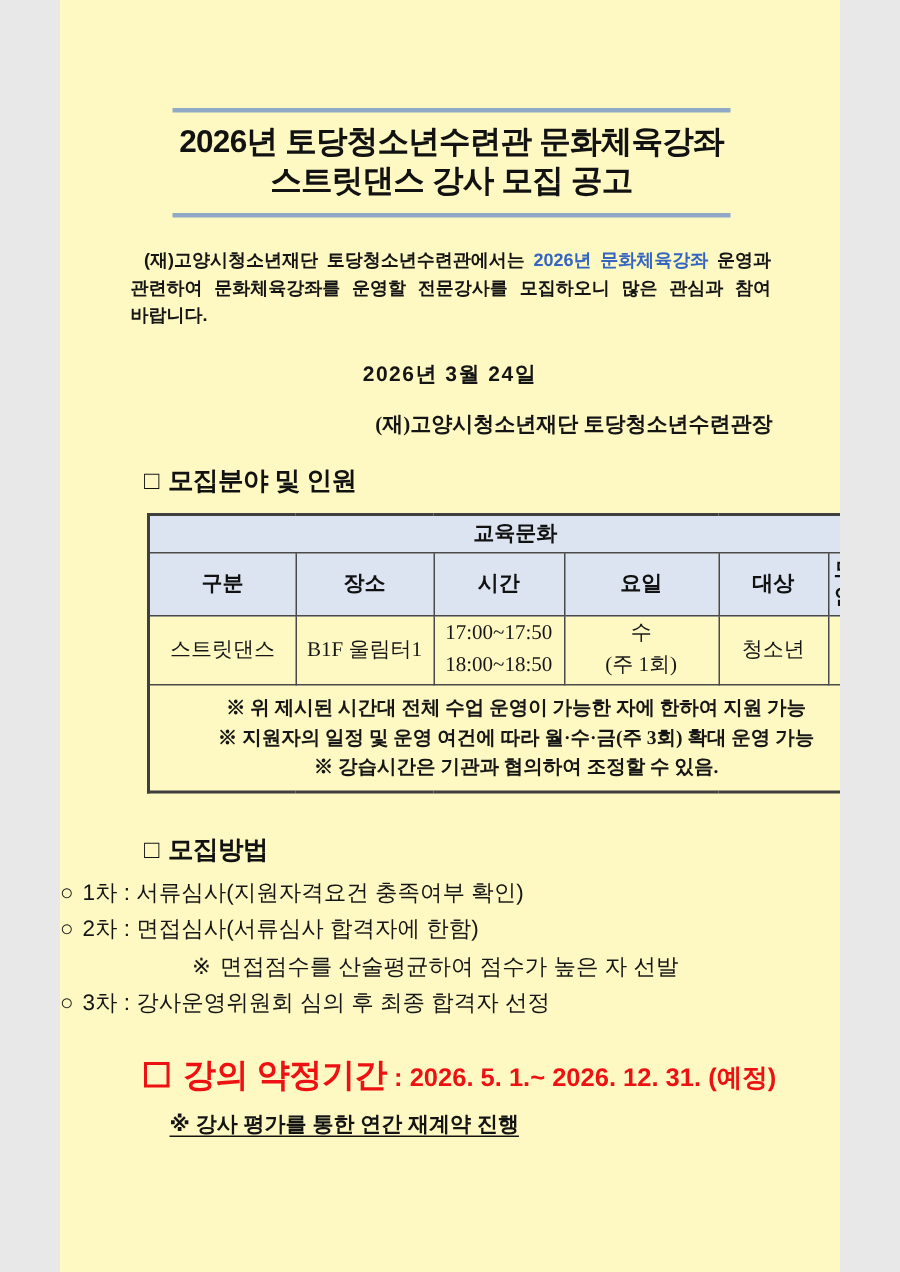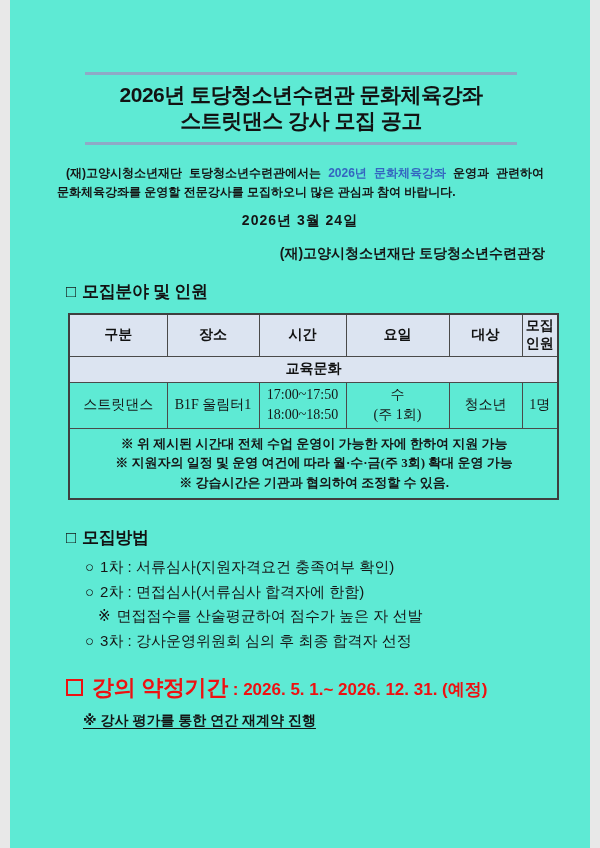--- a/index.html
+++ b/index.html
@@ -1,17 +1,17 @@
 <!DOCTYPE html>
 <html><head>
 <meta charset="utf-8">
 <style>
   html,body{margin:0;padding:0;background:#e8e8e8;}
   .page{
-    width:580px;height:848px;margin:0 auto;background:#5eead4;
+    width:520px;height:848px;margin:0 auto;background:#fef9c3;
     position:relative;overflow:hidden;color:#111;
     font-family:"Liberation Sans","DejaVu Sans",sans-serif;
     box-sizing:border-box;
   }
   
   .title-block{
     margin:72px 73px 0 75px;
     border-top:3px solid #8fa9c6;
     border-bottom:3px solid #8fa9c6;
     padding:7px 0 8px 0;
@@ -23,26 +23,26 @@
   }
   
   .intro{
     margin:19px 46px 0 47px;
     font-size:12px;font-weight:700;line-height:1.55;
     text-align:justify;color:#151515;
     text-indent:9px;word-break:keep-all;
   }
   .intro .hl{font-weight:700;}
   .date-line{
-    margin-top:11px;text-align:center;
+    margin-top:21px;text-align:center;
     font-size:14px;font-weight:700;color:#151515;letter-spacing:1px;
   }
   .signature{
     margin:15px 45px 0 0;text-align:right;
-    font-size:14px;font-weight:700;color:#151515;
+    font-size:14px;font-weight:700;color:#151515;font-family:Liberation Serif, serif;
   }
   
   .sec-heading{
     margin:17px 10px 0 56px;
     font-size:17px;font-weight:800;color:#121212;letter-spacing:-0.3px;
   }
   .sec-heading .sq{font-weight:400;margin-right:6px;}
   
   table.recruit{
     margin:10px 0 0 58px;width:489px;
@@ -74,21 +74,21 @@
   }
   .note-line{
     font-size:13px;line-height:1.5;color:#161616;
     font-family:"Liberation Serif","DejaVu Serif",serif;
     word-break:keep-all;
   }
   
   .method-list{margin:6px 0 0 0;}
   .m-row{font-size:15px;font-weight:400;line-height:24.5px;color:#161616;}
   .m-row .mk{margin-right:6px;}
-  .ind-1{margin-left:75px;}
+  .ind-1{}
   .ind-2{margin-left:88px;}
   .ind-3{margin-left:110px;}
   
   .contract{
     margin:20px 0 0 56px;
     color:#ee1111;font-weight:800;letter-spacing:-0.3px;
   }
   .contract .sq{
     display:inline-block;width:13px;height:13px;
     border:2px solid #ee1111;vertical-align:-1px;margin-right:9px;
@@ -124,30 +124,30 @@
     <colgroup>
       <col style="width:98px">
         <col style="width:92px">
         <col style="width:87px">
       <col style="width:103px">
         <col style="width:73px">
         <col style="width:36px">
     </colgroup>
     <tbody>
       <tr>
+        <td colspan="6" class="group-header thead-bg">교육문화</td>
+      </tr>
+      <tr>
         <td class="col-header thead-bg">구분</td>
         <td class="col-header thead-bg">장소</td>
         <td class="col-header thead-bg">시간</td>
         <td class="col-header thead-bg">요일</td>
         <td class="col-header thead-bg">대상</td>
         <td class="col-header thead-bg">모집
 인원</td>
-      </tr>
-      <tr>
-        <td colspan="6" class="group-header thead-bg">교육문화</td>
       </tr>
       <tr>
         <td class="data-cell">스트릿댄스</td>
         <td class="data-cell">B1F 울림터1</td>
         <td class="data-cell">17:00~17:50
 18:00~18:50</td>
         <td class="data-cell">수
 (주 1회)</td>
         <td class="data-cell">청소년</td>
         <td class="data-cell">1명</td>

